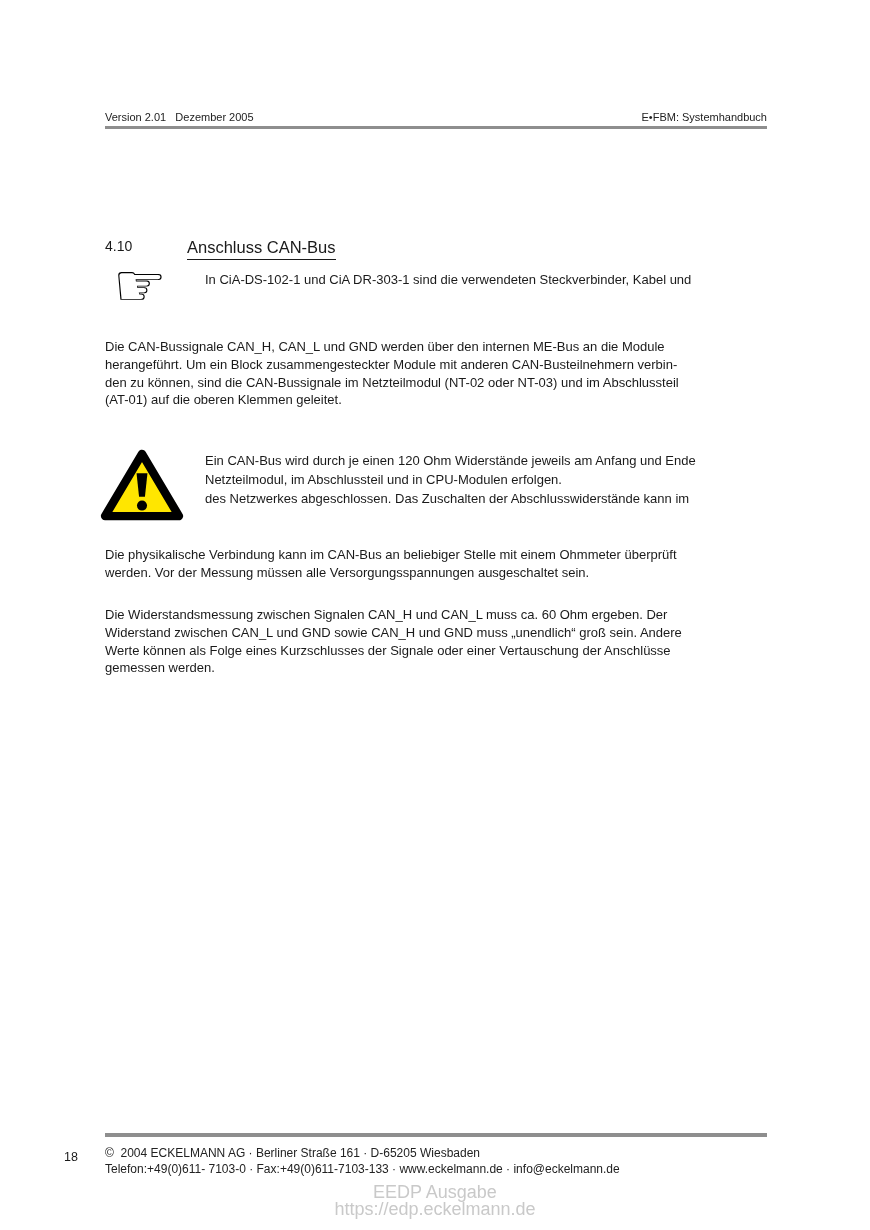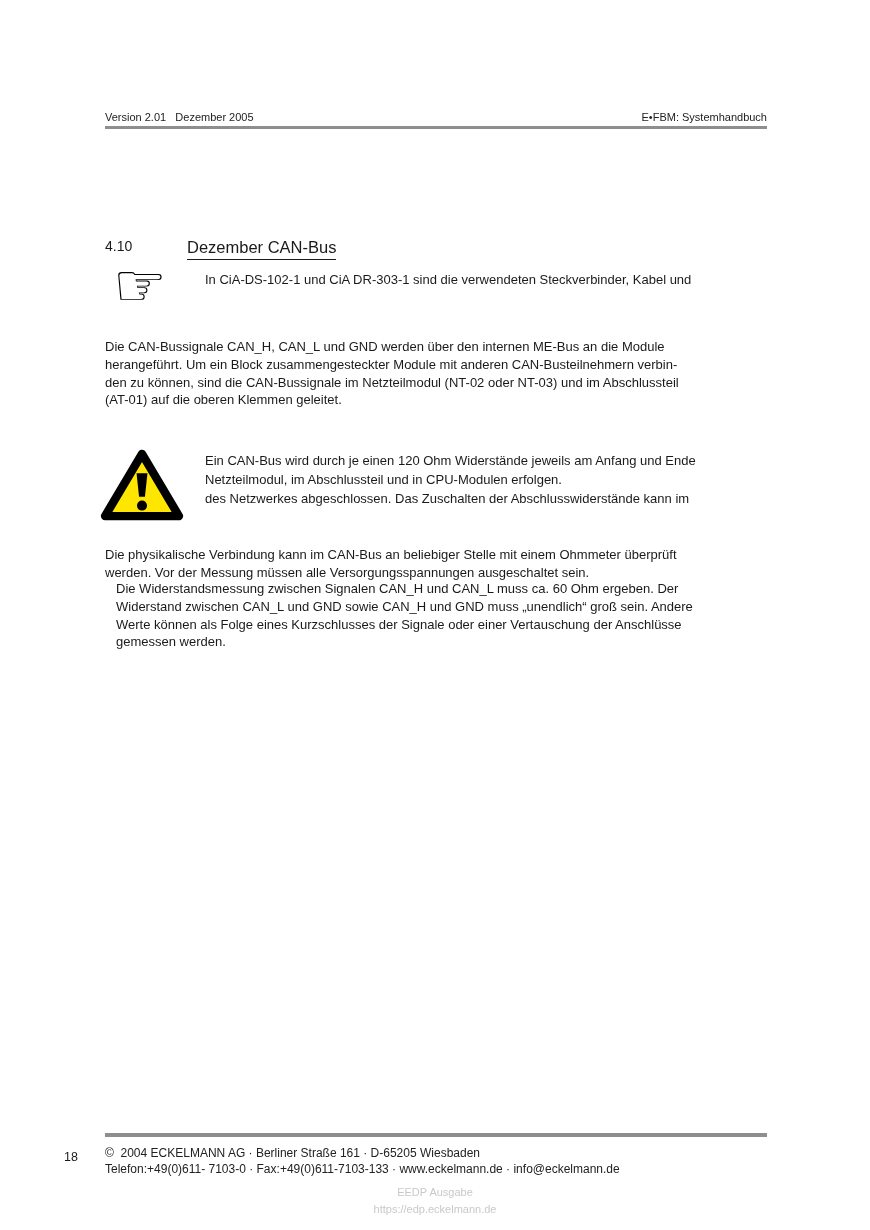--- a/index.html
+++ b/index.html
@@ -83,21 +83,21 @@
   
   .para {
     position: absolute;
     left: 105px;
     width: 672px;
     font-size: 13px;
     line-height: 17.8px;
   }
   .para1 { top: 338px; }
   .para2 { top: 546px; }
-  .para3 { top: 580px; margin-left: 11px; }
+  .para3 { top: 606px; }
 
   
   .warn-icon {
     position: absolute;
     left: 100px;
     top: 448px;
     width: 84px;
     height: 74px;
   }
   .warn-text {
@@ -125,36 +125,36 @@
     color: #222222;
   }
   .footer-text div { white-space: pre; }
 
   .watermark {
     position: absolute;
     left: 0;
     top: 1184px;
     width: 870px;
     text-align: center;
-    font-size: 11px;
+    font-size: 18px;
     line-height: 17px;
     color: #c9c9c9;
   }
 </style>
 </head>
 <body>
 
 <div class="page">
 
   <span class="header-left">Version 2.01   Dezember 2005</span>
   <span class="header-right">E•FBM: Systemhandbuch</span>
   <div class="rule header-rule"></div>
 
   <span class="heading-number">4.10</span>
-  <span class="heading-title">Dezember CAN-Bus</span>
+  <span class="heading-title">Anschluss CAN-Bus</span>
 
   <div class="note-icon">☞</div>
   <div class="note-text">
       <div>In CiA-DS-102-1 und CiA DR-303-1 sind die verwendeten Steckverbinder, Kabel und</div>
     </div>
 
   <div class="para para1">
       <div>Die CAN-Bussignale CAN_H, CAN_L und GND werden über den internen ME-Bus an die Module</div>
       <div>herangeführt. Um ein Block zusammengesteckter Module mit anderen CAN-Busteilnehmern verbin-</div>
       <div>den zu können, sind die CAN-Bussignale im Netzteilmodul (NT-02 oder NT-03) und im Abschlussteil</div>

